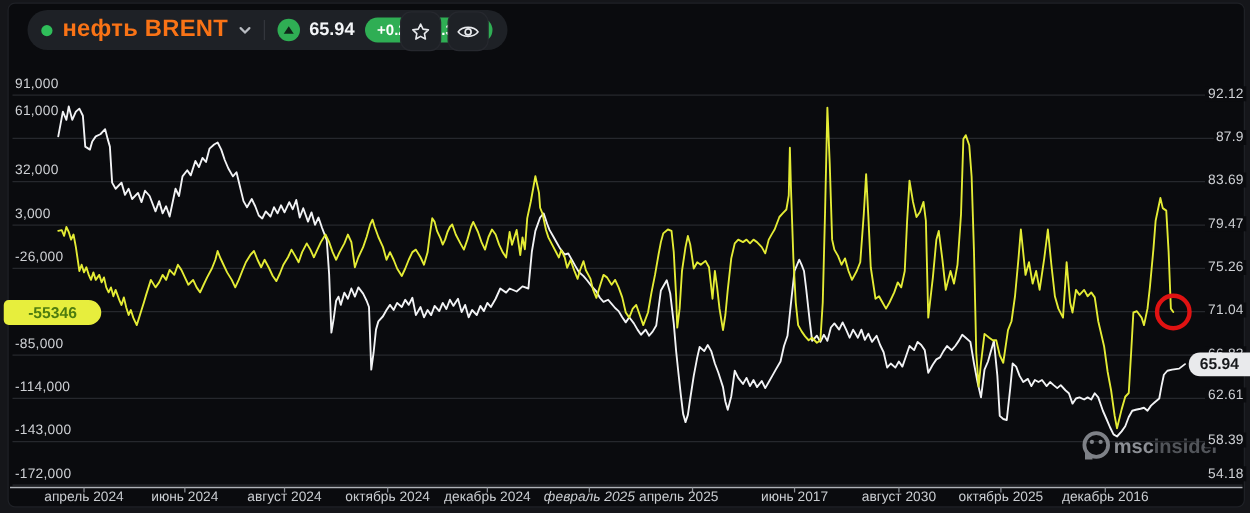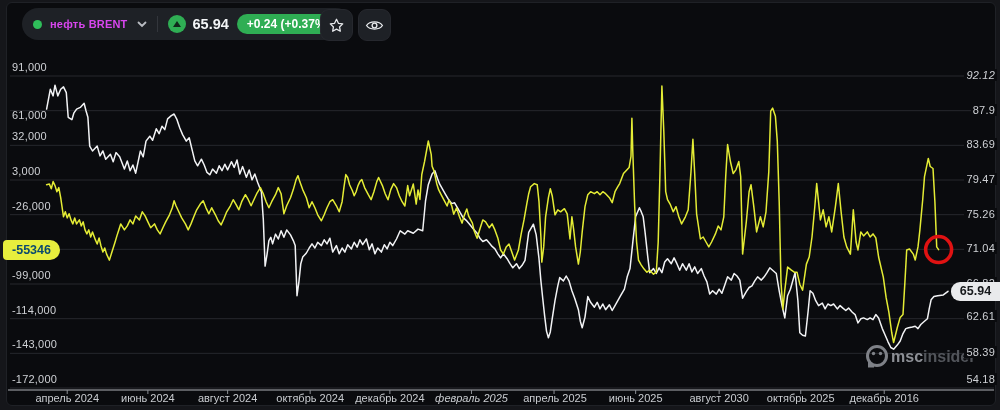--- a/index.html
+++ b/index.html
@@ -5,31 +5,31 @@
   html,body{margin:0;padding:0;background:#15161a;width:1000px;height:410px;overflow:hidden;
     font-family:"Liberation Sans", sans-serif;-webkit-font-smoothing:antialiased;}
   .stage{position:relative;width:1000px;height:410px;}
   .panel{position:absolute;left:6px;top:2px;width:988px;height:402px;background:#0a0b0e;
     border:1px solid #1f2126;border-radius:6px;}
   #chart-svg{position:absolute;left:0;top:0;z-index:2;}
   #labels{position:absolute;left:0;top:0;width:1000px;height:410px;z-index:3;pointer-events:none;}
   .ltick{position:absolute;left:12px;font-size:11px;color:#cfd1d5;letter-spacing:.2px;}
   .rtick{position:absolute;right:3px;font-size:11px;color:#cfd1d5;background:#0a0b0e;padding:0 2px;letter-spacing:.2px;}
   .mtick{position:absolute;top:392px;transform:translateX(-50%);font-size:11px;color:#c9ccd0;white-space:nowrap;}
-  .pill-left{position:absolute;left:3px;width:57px;height:20px;background:#e7ee3d;color:#0c4a6e;
+  .pill-left{position:absolute;left:3px;width:78px;height:20px;background:#e7ee3d;color:#4d7c0f;
     font-size:12.5px;font-weight:bold;border-radius:4px 10px 10px 4px;display:flex;align-items:center;
     justify-content:center;z-index:4;}
   .pill-right{position:absolute;left:951px;width:49px;height:19px;background:#e9eaec;color:#16181b;
     font-size:12.5px;font-weight:bold;border-radius:9px 0 0 9px;display:flex;align-items:center;
     justify-content:center;z-index:4;}
   .toolbar{position:absolute;left:0;top:0;width:1000px;height:52px;z-index:5;}
   .inst-pill{position:absolute;left:22px;top:8px;height:32px;background:#1e2126;border-radius:16px;
     display:flex;align-items:center;padding:0 12px 0 11px;}
   .dot{width:9px;height:9px;border-radius:50%;background:#2fbe5a;margin-right:8px;}
-  .inst-name{font-size:11px;font-weight:bold;color:#d946ef;letter-spacing:.2px;}
+  .inst-name{font-size:19px;font-weight:bold;color:#f97316;letter-spacing:.2px;}
   .chev{margin-left:9px;display:flex;align-items:center;}
   .vdiv{width:1px;height:16px;background:#33363c;margin:0 10px;}
   .upcirc{width:18px;height:18px;border-radius:50%;background:#2fae54;display:flex;align-items:center;
     justify-content:center;margin-right:7px;}
   .tri{width:0;height:0;border-left:4px solid transparent;border-right:4px solid transparent;
     border-bottom:6px solid #10271a;}
   .price{font-size:14.5px;font-weight:bold;color:#f3f5f7;margin-right:8px;}
   .badge{background:#2fae54;color:#ffffff;font-size:12px;font-weight:bold;border-radius:11px;
     padding:3px 10px;white-space:nowrap;}
   .icon-btn{position:absolute;top:9px;width:31px;height:30px;background:#1e2126;border:1px solid #26282e;
@@ -81,46 +81,46 @@
     </g>
     <g id="series-g">
         <polyline points="46.6,109.1 50.3,89.3 53.1,95.9 55.0,85.2 57.8,95.9 60.7,89.3 63.5,86.9 66.3,92.6 68.2,117.3 71.9,119.7 73.8,113.2 76.6,109.1 80.3,107.4 84.1,103.3 86.0,110.7 87.9,117.3 89.7,146.1 92.5,151.0 97.2,146.1 100.0,155.9 102.9,151.0 105.7,159.2 110.4,154.3 113.2,161.7 116.0,152.6 119.7,156.8 124.4,169.1 127.3,160.9 130.1,170.7 132.9,165.0 135.7,173.2 140.4,151.0 143.2,156.8 146.0,141.1 149.8,136.2 152.6,140.3 156.3,128.8 159.1,133.7 162.0,126.3 164.8,129.6 167.6,118.9 171.3,115.6 174.1,114.0 177.0,119.7 179.8,128.0 182.6,134.6 186.3,141.1 189.2,137.8 192.0,149.4 194.8,160.9 197.6,165.8 201.4,159.2 204.2,165.0 207.0,172.4 209.8,174.8 212.6,169.1 216.4,173.2 219.2,165.8 222.0,170.7 224.8,164.2 227.6,169.9 231.4,161.7 234.2,167.4 237.0,160.0 239.8,174.0 242.6,166.6 246.4,177.3 249.2,169.9 252.0,179.8 254.8,174.0 257.6,182.2 261.4,192.1 263.3,219.3 265.1,266.1 267.0,254.6 268.9,240.6 270.8,237.3 272.6,243.9 275.5,234.1 278.3,239.0 281.1,230.8 283.9,237.3 286.7,229.9 290.5,234.9 293.3,240.6 295.2,245.6 297.0,295.7 298.9,281.8 300.8,263.7 302.7,257.1 306.4,253.0 309.2,248.0 312.0,243.9 314.9,248.0 317.7,242.3 321.4,245.6 324.2,239.8 327.0,243.9 329.9,238.2 332.7,252.1 336.4,245.6 339.2,253.8 342.1,248.0 344.9,252.1 347.7,244.7 351.4,248.9 354.2,242.3 357.1,247.2 359.9,239.8 362.7,244.7 366.4,239.0 369.3,249.7 372.1,243.9 374.9,253.8 377.7,248.0 381.4,252.1 384.3,244.7 387.1,248.9 389.9,242.3 392.7,245.6 396.5,239.0 400.2,230.8 404.9,234.1 407.7,230.8 413.3,233.2 418.0,229.1 422.7,230.8 425.5,201.2 428.3,184.7 432.1,174.0 434.9,170.7 437.7,179.0 439.6,183.9 442.4,188.8 445.2,193.8 448.0,198.7 451.8,203.6 454.6,202.8 457.4,207.7 460.2,212.7 463.1,217.6 466.8,220.9 469.6,224.2 473.4,229.1 477.1,233.2 479.9,238.2 482.8,241.5 486.5,239.8 489.3,243.1 492.1,246.4 494.9,248.9 497.8,253.8 500.6,257.9 503.4,253.8 507.1,258.7 510.0,263.7 512.8,267.8 516.5,263.7 519.3,268.6 522.1,265.3 525.0,260.4 528.7,232.4 533.4,224.2 536.2,234.9 539.0,258.7 540.9,280.9 542.8,299.0 544.7,316.3 546.5,331.1 548.4,337.7 550.3,331.9 552.2,318.8 555.0,300.7 557.8,285.9 559.7,277.6 563.4,280.9 566.2,276.0 569.0,280.9 571.9,290.8 574.7,298.2 578.4,309.7 580.3,321.2 582.2,327.8 585.0,317.1 587.8,296.6 590.6,302.3 594.4,307.2 597.2,302.3 600.0,308.9 602.8,304.0 605.6,309.7 609.4,304.8 612.2,310.5 615.0,305.6 617.8,300.7 620.6,295.7 624.4,289.2 627.2,276.8 630.0,268.6 632.8,242.3 635.6,216.8 639.4,207.7 641.3,211.9 643.2,216.8 645.0,231.6 647.8,257.1 649.7,272.7 653.5,268.6 656.3,273.5 659.1,267.8 661.9,272.7 664.7,262.0 667.5,258.7 671.3,263.7 674.1,257.9 676.9,263.7 679.7,270.2 682.5,263.7 686.3,270.2 689.1,263.7 691.9,271.9 694.7,266.9 697.6,273.5 701.3,268.6 704.1,276.0 706.9,281.8 709.7,294.1 712.6,290.8 716.3,294.1 719.1,289.2 721.9,293.3 724.8,285.0 727.6,276.8 731.3,280.1 734.1,273.5 737.0,276.0 739.8,280.1 742.6,298.2 746.3,291.6 749.1,287.5 752.0,285.9 754.8,280.9 757.6,276.8 761.3,280.1 764.2,276.8 767.0,272.7 769.8,267.8 772.6,270.2 776.3,273.5 779.2,290.8 782.0,305.6 784.8,317.9 787.6,295.7 790.4,289.2 793.2,279.3 795.1,272.7 797.9,300.7 799.8,332.7 802.6,335.2 805.4,336.0 808.2,310.5 810.1,290.8 812.9,293.3 815.7,300.7 818.6,305.6 822.3,303.1 825.1,308.9 827.9,304.0 830.8,305.6 833.6,304.0 837.3,308.9 840.1,305.6 842.9,308.1 845.8,310.5 848.6,308.1 852.3,312.2 855.1,314.6 858.0,322.9 860.8,318.8 863.6,317.9 867.3,319.6 870.1,317.9 873.0,319.6 875.8,314.6 878.6,317.9 882.3,328.6 885.2,335.2 888.0,341.8 890.8,347.5 893.6,349.2 897.3,345.1 900.2,341.0 903.0,333.6 905.8,328.6 908.6,327.8 912.4,327.0 915.2,326.2 918.0,328.6 920.8,324.5 923.6,322.0 927.4,318.8 929.2,308.9 931.1,299.8 933.9,296.6 937.7,295.7 943.3,294.9 948.0,291.3" fill="none" stroke="#f2f3f5" stroke-width="1.5" stroke-linejoin="round" stroke-linecap="round"></polyline>
         <polyline points="46.6,184.7 49.4,184.1 51.3,188.7 53.1,181.6 55.0,185.6 56.9,191.7 58.8,187.6 60.7,197.7 63.5,216.8 65.3,211.8 67.2,217.9 69.1,213.8 71.0,219.9 72.8,223.9 74.7,217.9 76.6,223.9 79.4,219.9 81.3,225.9 83.2,221.9 85.0,229.9 86.9,233.9 88.8,229.9 90.7,237.0 92.5,231.9 95.4,239.9 97.2,244.0 99.1,237.9 101.0,246.0 102.9,252.0 104.7,248.0 106.6,254.1 109.4,260.1 111.3,254.1 113.2,248.0 115.1,242.0 116.9,235.9 118.8,229.9 120.7,223.9 124.4,229.9 127.3,225.9 130.1,219.9 132.9,223.9 135.7,215.9 139.4,219.9 142.3,211.8 145.1,215.9 147.9,221.9 150.7,227.8 154.5,223.9 157.3,229.9 160.1,233.9 162.9,227.8 165.7,221.9 169.5,214.8 172.3,207.8 174.1,200.8 176.0,205.8 178.8,211.8 181.7,217.9 185.4,223.9 188.2,229.9 191.0,223.9 193.8,216.8 196.7,209.8 200.4,203.8 203.2,200.8 206.0,207.8 208.9,213.8 211.7,207.8 215.4,214.8 218.2,220.8 221.1,224.9 223.9,218.8 226.7,211.8 230.4,205.8 233.2,199.7 236.1,204.7 238.9,209.8 241.7,201.7 245.4,194.7 248.3,199.7 251.1,205.8 253.9,199.7 256.7,193.7 260.4,187.6 263.3,193.7 266.1,201.7 268.9,207.8 271.7,201.7 275.5,194.7 278.3,187.6 281.1,193.7 283.9,213.8 286.7,205.8 290.5,197.7 293.3,189.6 296.1,179.6 298.0,175.7 299.8,181.6 302.7,189.6 306.4,197.7 309.2,207.8 312.0,201.7 314.9,207.8 317.7,214.8 321.4,220.8 324.2,214.8 327.0,207.8 329.9,201.7 332.7,199.7 336.4,205.8 339.2,211.8 342.1,201.7 343.9,187.6 345.8,174.6 347.7,177.5 349.6,184.7 352.4,190.7 354.2,195.7 356.1,191.7 358.0,185.6 359.9,181.6 361.8,179.6 364.6,187.6 368.3,194.7 371.1,199.7 373.9,191.7 376.8,181.6 378.6,177.5 382.4,185.6 385.2,193.7 388.0,199.7 390.8,189.6 393.6,183.6 396.5,187.6 399.3,195.7 402.1,201.7 404.9,206.0 407.7,185.6 409.6,195.8 413.3,184.0 416.2,204.1 418.0,189.9 419.9,199.4 421.8,174.5 424.6,161.4 428.3,141.0 431.2,154.3 432.1,166.2 434.0,170.9 436.8,184.0 438.7,189.9 441.5,195.3 444.3,200.6 447.1,206.0 449.0,200.1 451.8,206.0 453.7,214.2 456.5,208.0 459.3,216.2 462.1,223.1 464.0,216.2 466.8,208.9 468.7,216.2 472.4,223.1 474.3,231.3 477.1,238.3 479.9,229.0 482.8,219.9 485.6,221.9 489.3,227.8 492.1,223.9 494.9,229.9 497.8,237.9 500.6,250.0 503.4,254.1 506.2,246.9 509.0,244.0 511.8,252.0 514.6,260.1 518.4,250.0 521.2,233.9 524.0,219.9 526.8,203.8 528.7,193.7 530.6,186.7 534.3,183.6 537.2,184.7 539.0,201.7 540.9,237.0 541.8,262.1 543.7,246.9 545.6,216.8 548.4,197.7 550.3,188.7 552.2,195.7 555.0,214.8 557.8,209.8 560.6,211.8 564.4,208.7 567.2,213.8 570.0,239.0 571.9,216.8 573.7,229.9 575.6,246.9 578.4,264.1 580.3,252.0 582.2,231.9 585.0,206.7 587.8,194.7 590.6,191.7 594.4,193.7 597.2,191.7 600.0,194.7 602.8,191.7 605.6,193.7 609.4,197.7 612.2,202.7 615.0,191.7 617.8,186.7 619.7,183.6 623.5,173.6 626.3,170.5 629.1,167.6 631.0,156.4 631.9,118.2 632.8,151.4 634.7,206.7 636.6,242.0 638.5,260.1 641.3,265.1 644.1,269.1 646.9,272.2 649.7,270.2 653.5,274.2 656.3,272.2 658.2,242.0 660.0,171.6 661.9,86.1 663.8,131.3 665.7,191.7 667.5,199.7 670.4,204.7 673.2,211.8 676.0,206.7 678.8,216.8 681.6,223.9 685.4,216.8 688.2,209.8 691.0,171.6 692.9,139.3 694.7,173.6 696.6,213.8 700.4,239.0 703.2,237.0 706.0,242.0 708.8,246.9 711.6,242.0 715.4,233.9 718.2,225.9 721.0,229.9 723.8,216.8 725.7,176.6 727.6,144.5 730.4,161.5 733.2,173.6 736.0,169.6 738.8,161.5 740.7,176.6 742.6,254.1 746.3,221.9 749.1,191.7 751.0,184.7 753.8,206.7 756.6,231.9 760.4,216.8 763.2,226.9 766.0,211.8 768.8,171.6 770.7,111.2 772.6,108.1 775.4,116.2 777.3,141.4 779.2,201.7 781.0,282.2 782.9,309.3 784.8,290.2 787.6,267.1 791.4,270.2 794.2,272.2 797.0,272.2 799.8,284.2 802.6,290.2 806.4,264.1 809.2,257.0 812.0,237.0 814.8,206.7 816.7,183.6 820.4,219.9 823.2,209.8 826.1,226.9 828.9,216.8 831.7,231.9 835.4,206.7 838.3,183.6 841.1,211.8 843.9,237.0 846.7,246.9 850.4,254.1 853.3,209.8 856.1,242.0 858.0,250.0 860.8,231.9 863.6,235.9 867.3,231.9 870.1,237.0 873.0,233.9 875.8,237.9 878.6,257.0 883.3,277.2 886.1,297.4 888.9,312.4 891.7,332.5 893.6,342.6 897.3,327.5 900.2,317.4 903.0,314.4 904.9,282.2 906.7,250.0 909.5,249.0 913.3,254.1 915.2,260.1 918.0,246.9 919.9,229.9 922.7,199.7 924.5,176.6 928.3,158.4 930.2,166.5 933.0,168.5 934.9,201.7 936.7,246.9 938.6,249.6" fill="none" stroke="#e4ec35" stroke-width="1.5" stroke-linejoin="round" stroke-linecap="round"></polyline>
       </g>
     <circle id="hl-circle" fill="none" stroke-width="3.5" cx="938.62" cy="249.61198479087452" r="13" stroke="#e01212"></circle>
   </svg>
 
   <div id="labels">
       <div class="ltick" style="top: 61px; text-align: center;">91,000</div>
-      <div class="ltick" style="top: 109px;">61,000</div>
+      <div class="ltick" style="top: 83px;">61,000</div>
       <div class="ltick" style="top: 130.333px;">32,000</div>
       <div class="ltick" style="top: 165px;">3,000</div>
       <div class="ltick" style="top: 199.667px;">-26,000</div>
-      <div class="ltick" style="top: 269px;">-99,000</div>
+      <div class="ltick" style="top: 269px;">-85,000</div>
       <div class="ltick" style="top: 303.667px;">-114,000</div>
       <div class="ltick" style="top: 338.333px;">-143,000</div>
       <div class="ltick" style="top: 373px;">-172,000</div>
-      <div class="rtick" style="top: 69px; font-style: italic;">92.12</div>
+      <div class="rtick" style="top: 69px;">92.12</div>
       <div class="rtick" style="top: 103.667px;">87.9</div>
       <div class="rtick" style="top: 138.333px;">83.69</div>
       <div class="rtick" style="top: 173px;">79.47</div>
       <div class="rtick" style="top: 207.667px;">75.26</div>
       <div class="rtick" style="top: 242.333px;">71.04</div>
       <div class="rtick" style="top: 277px;">66.82</div>
       <div class="rtick" style="top: 310px;">62.61</div>
       <div class="rtick" style="top: 346.333px;">58.39</div>
       <div class="rtick" style="top: 373px; text-align: right;">54.18</div>
       <div class="mtick" style="left: 67.218px;">апрель 2024</div>
       <div class="mtick" style="left: 147.886px;">июнь 2024</div>
       <div class="mtick" style="left: 227.616px;">август 2024</div>
       <div class="mtick" style="left: 310.16px;">октябрь 2024</div>
       <div class="mtick" style="left: 389.89px;">декабрь 2024</div>
       <div class="mtick" style="left: 471.496px; font-style: italic;">февраль 2025</div>
-      <div class="mtick" style="left: 555px; text-align: center;">апрель 2025</div>
-      <div class="mtick" style="left: 635.646px;">июнь 2025</div>
+      <div class="mtick" style="left: 543px; text-align: center;">апрель 2025</div>
+      <div class="mtick" style="left: 635.646px;">июнь 2017</div>
       <div class="mtick" style="left: 719.128px;">август 2030</div>
       <div class="mtick" style="left: 800.734px;">октябрь 2025</div>
       <div class="mtick" style="left: 884.216px;">декабрь 2016</div>
     </div>
 
   <div class="pill-left" id="pill-left" style="top: 239.612px;">
     <span>-55346</span>
   </div>
   <div class="pill-right" id="pill-right" style="top: 281.792px;">
     <span>65.94</span>

